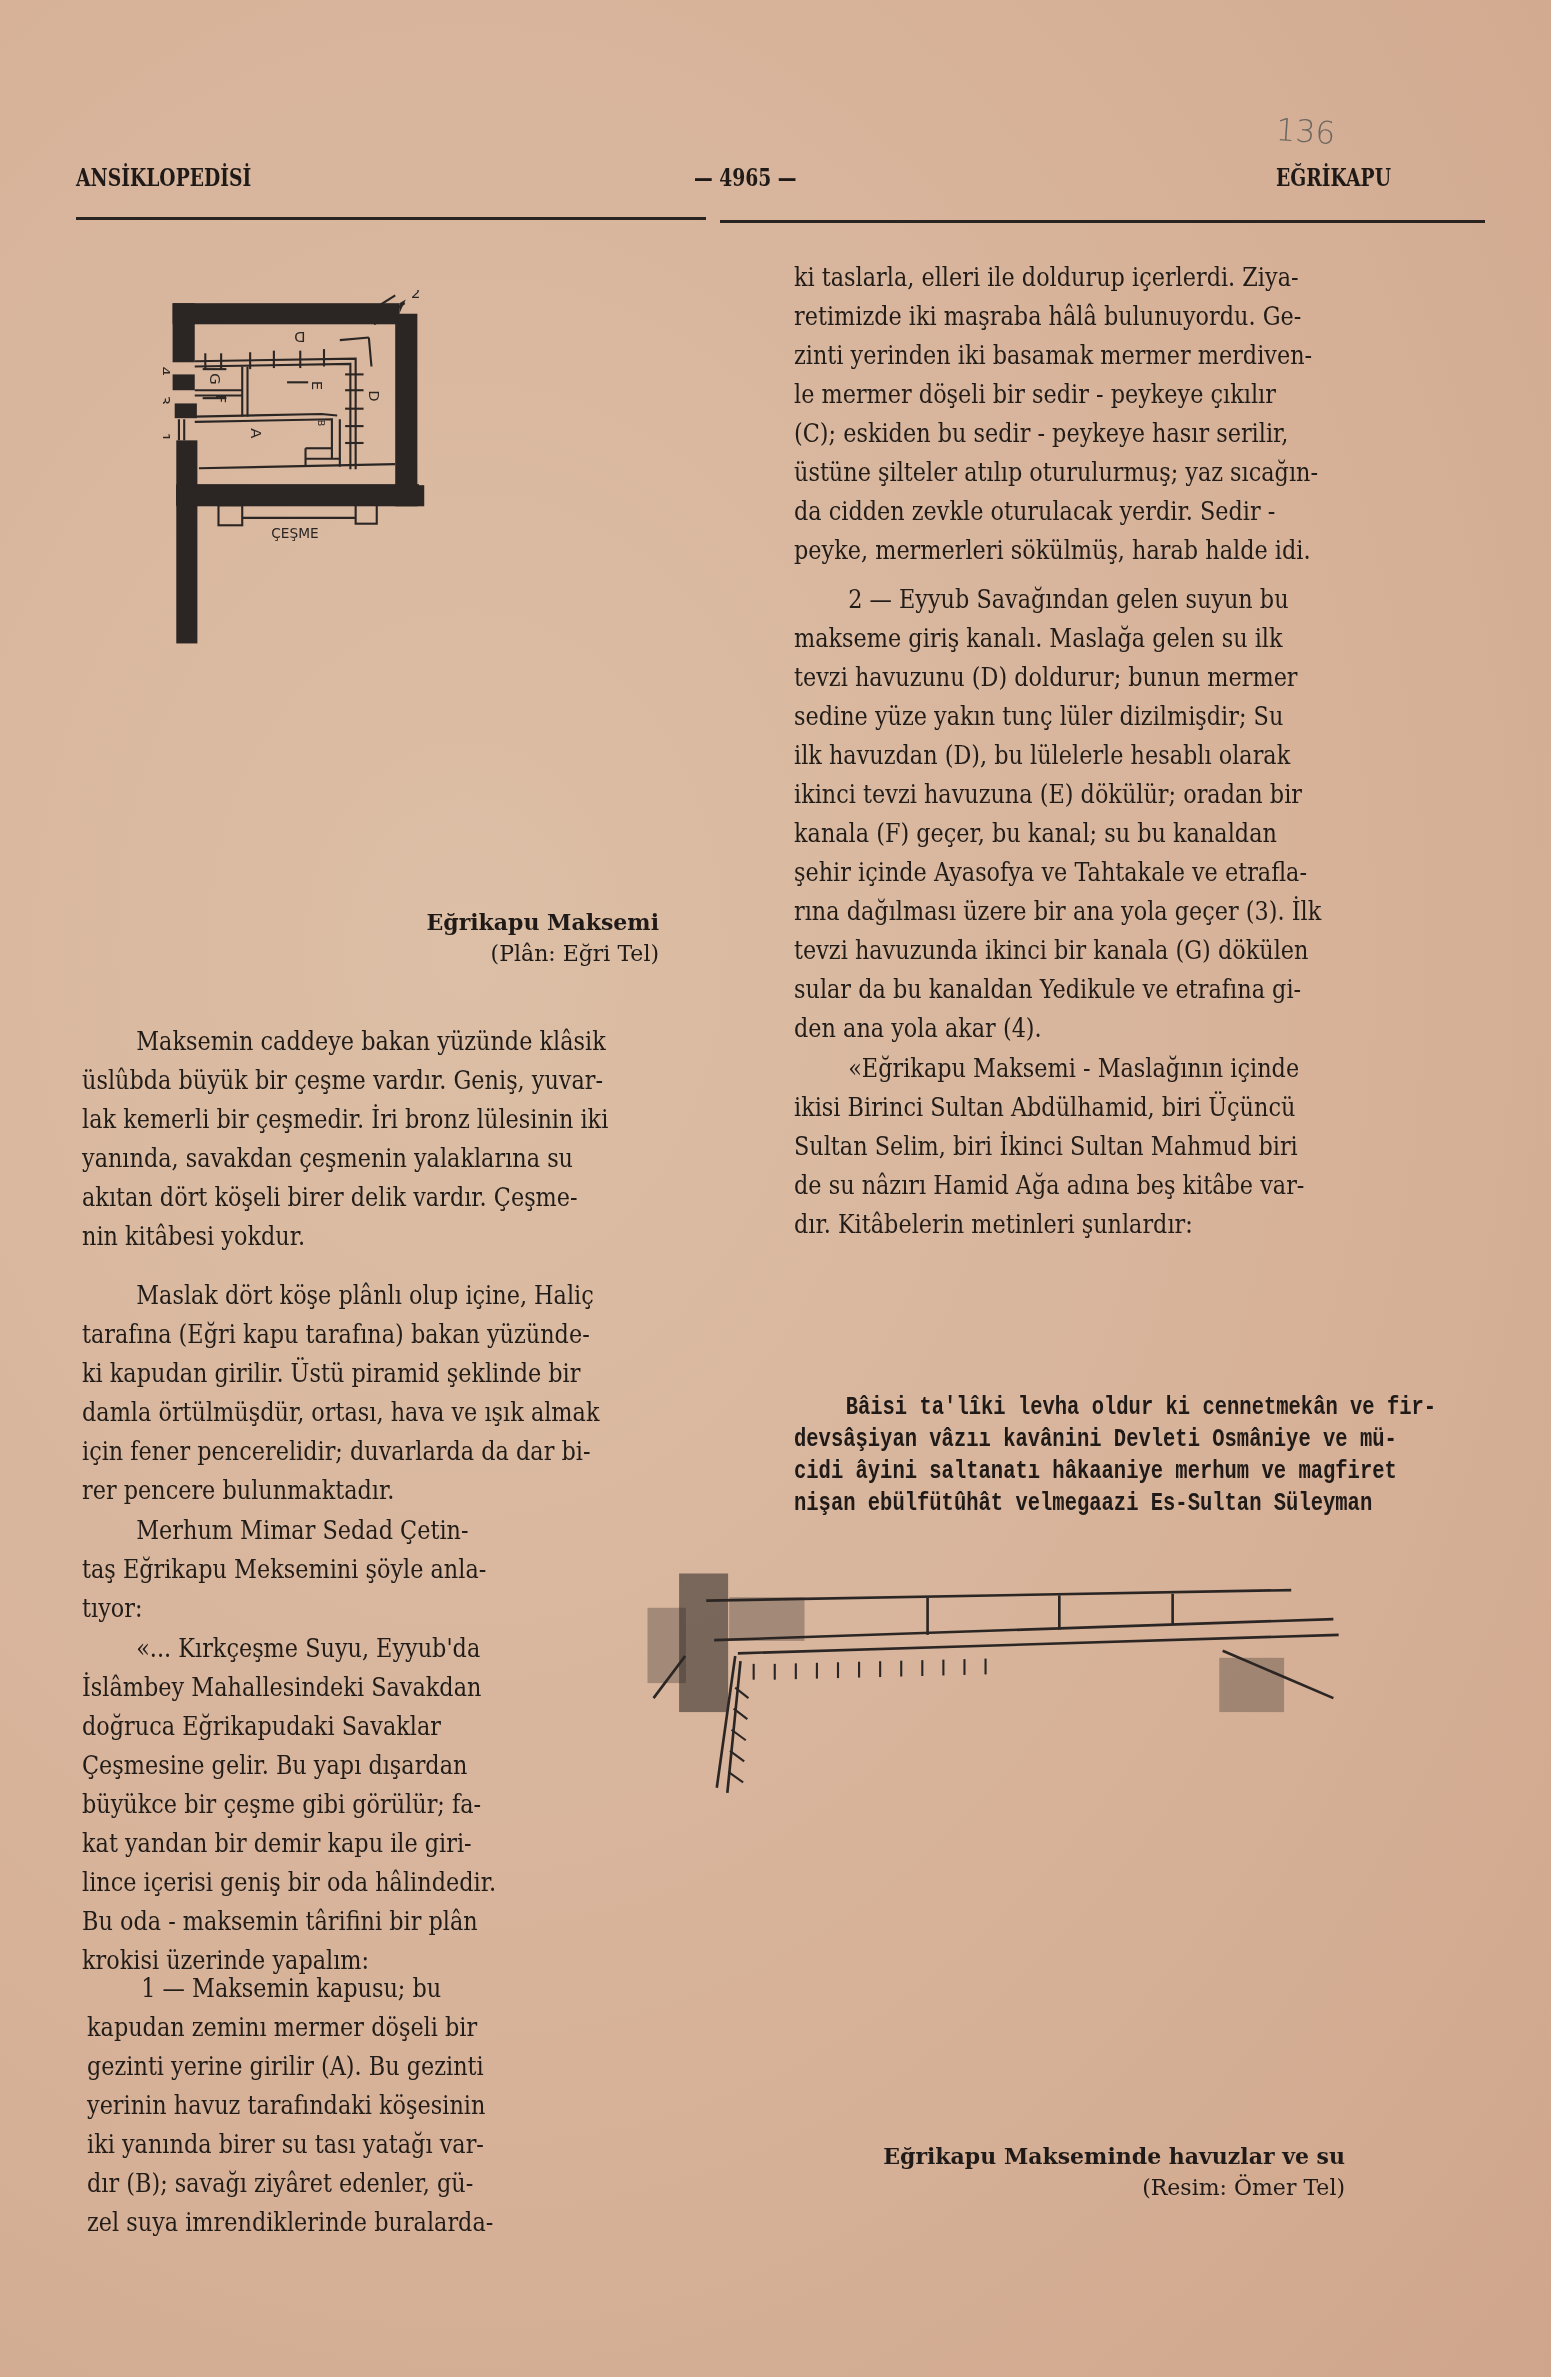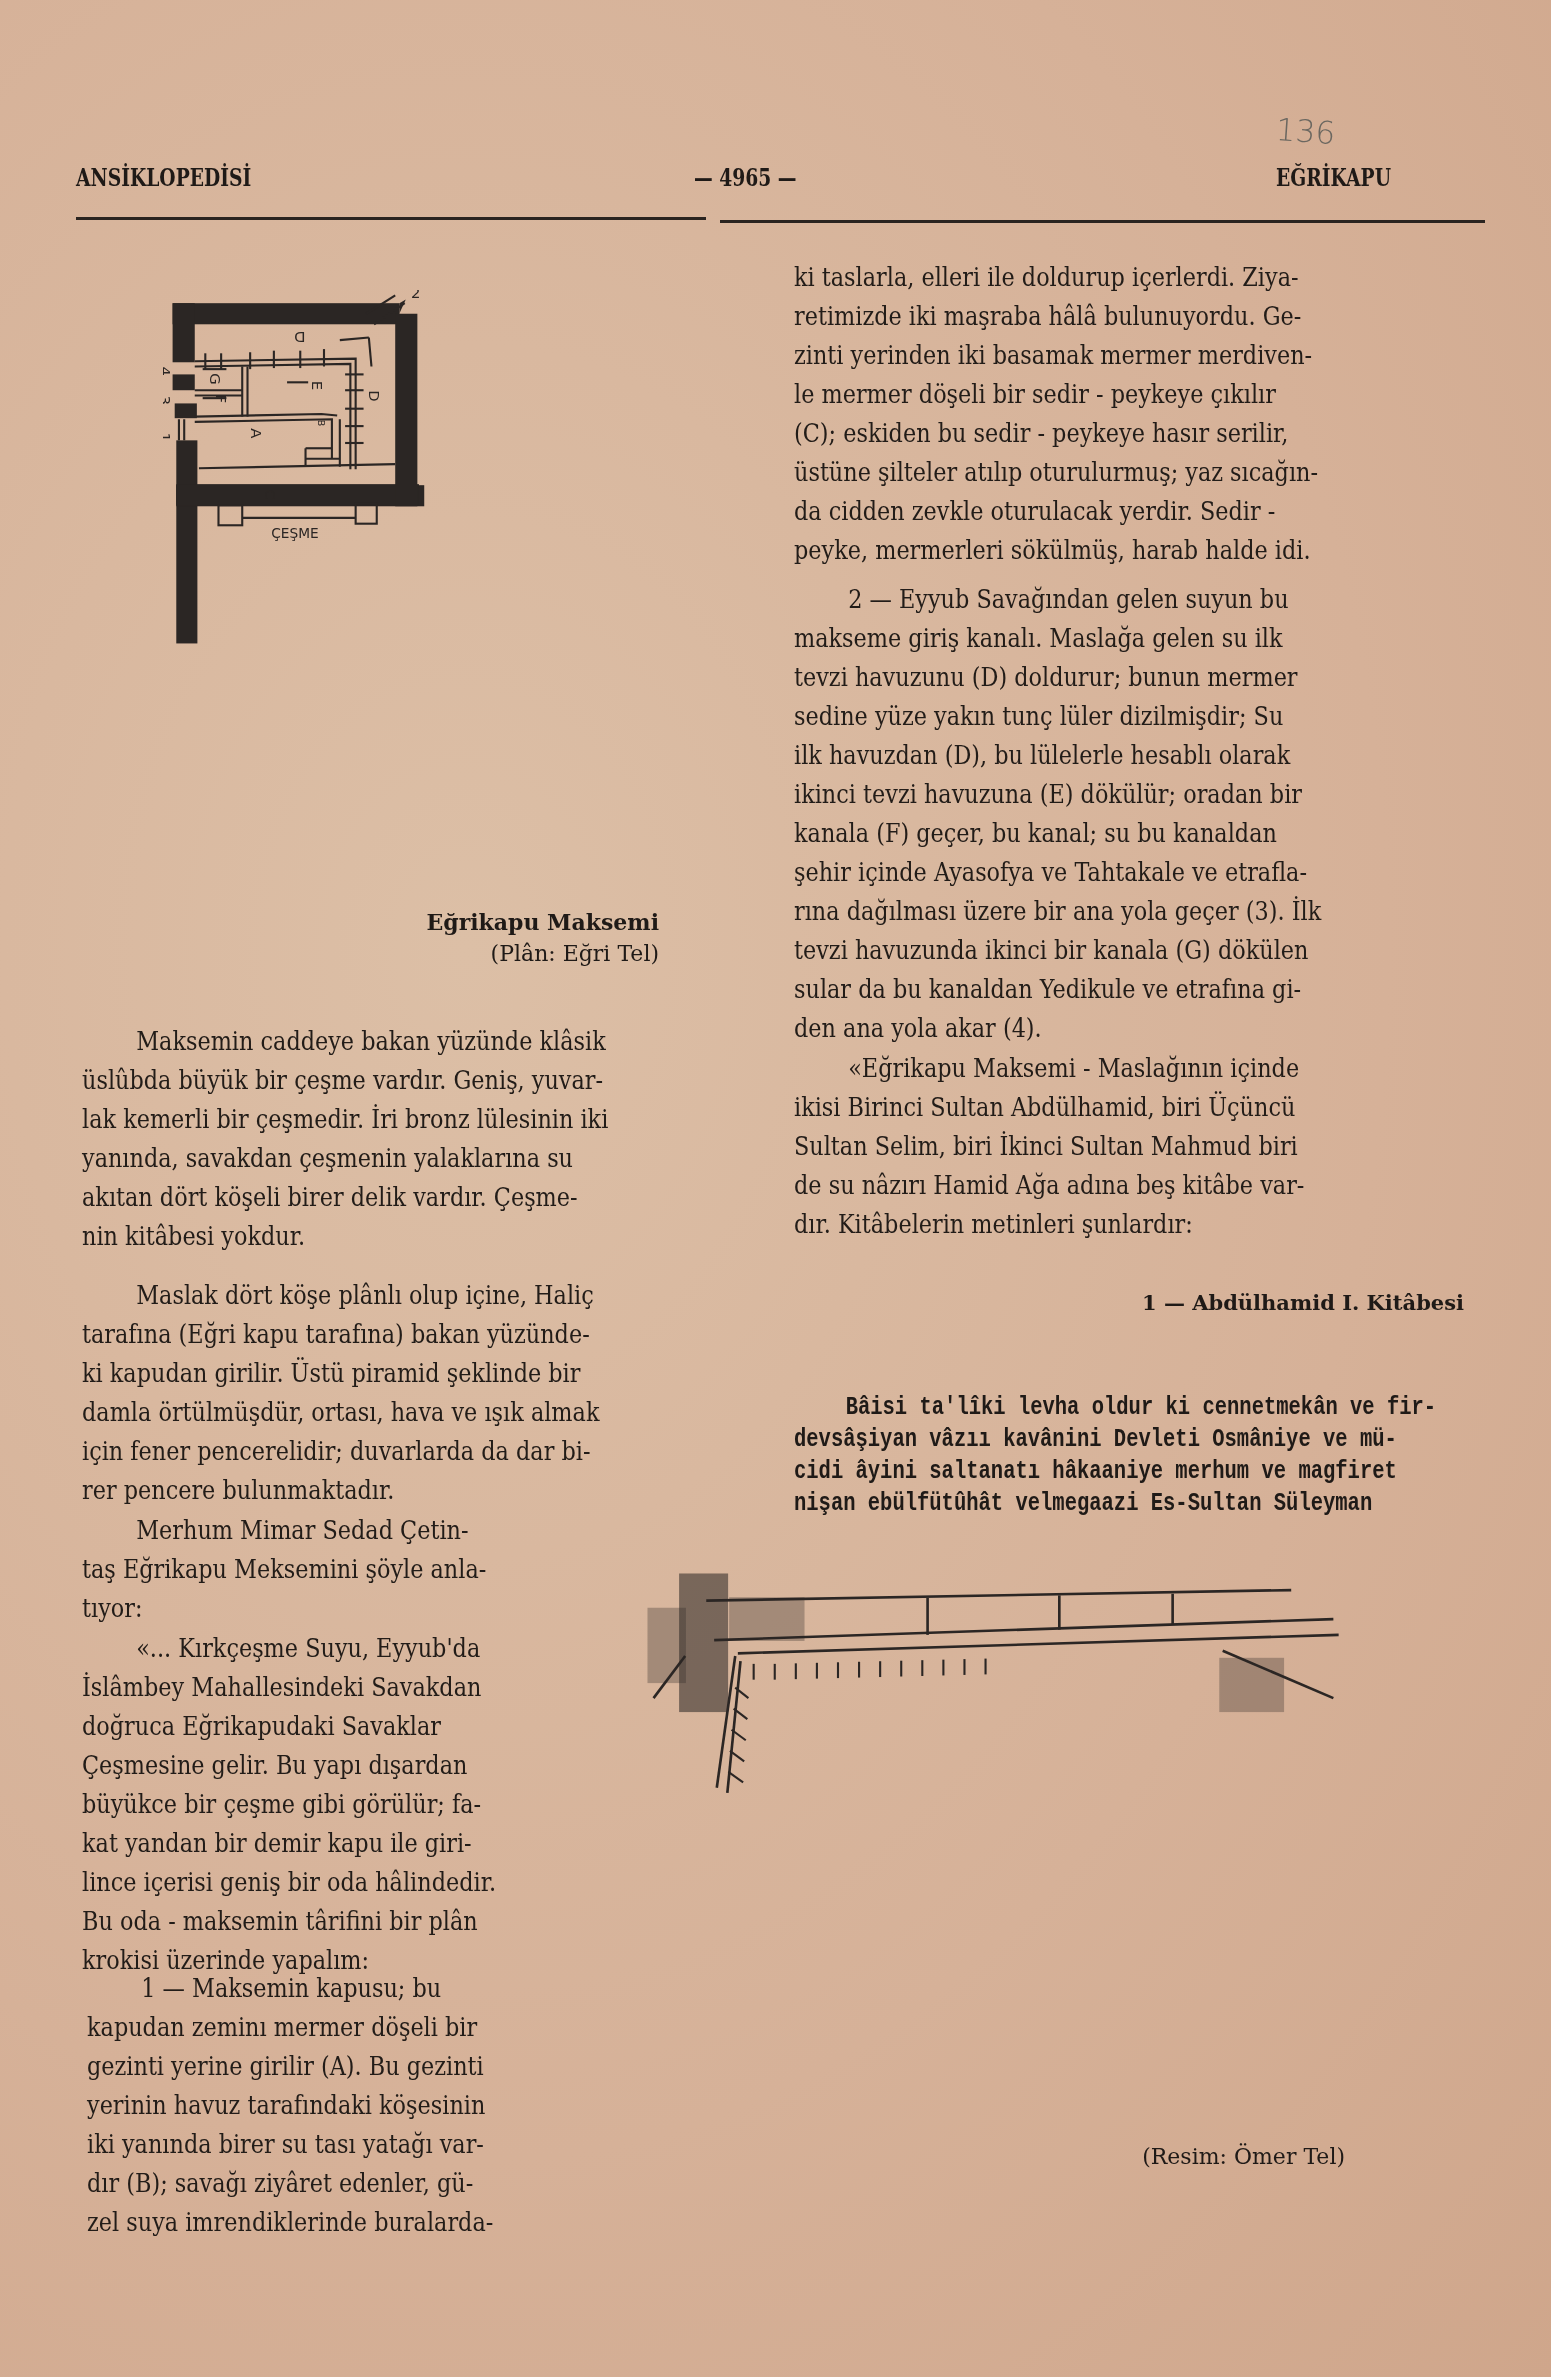--- a/index.html
+++ b/index.html
@@ -201,21 +201,20 @@
   </div>
 <div class="abs col-text" style="left:794px; width:670px; top:1049px;">
     <span class="line indent">«Eğrikapu Maksemi - Maslağının içinde</span>
     <span class="line">ikisi Birinci Sultan Abdülhamid, biri Üçüncü</span>
     <span class="line">Sultan Selim, biri İkinci Sultan Mahmud biri</span>
     <span class="line">de su nâzırı Hamid Ağa adına beş kitâbe var-</span>
     <span class="line">dır. Kitâbelerin metinleri şunlardır:</span>
   </div>
 
 <div class="abs caption" style="left:794px; top:1287px; width:670px;">
-  <div class="b" style="font-size:21px;">1 — Abdülhamid I. Kitâbesi</div>
 </div>
 <div class="abs kit" style="left:794px; width:670px; top:1392px;">
     <span class="line indent">Bâisi ta'lîki levha oldur ki cennetmekân ve fir-</span>
     <span class="line">devsâşiyan vâzıı kavânini Devleti Osmâniye ve mü-</span>
     <span class="line">cidi âyini saltanatı hâkaaniye merhum ve magfiret</span>
     <span class="line">nişan ebülfütûhât velmegaazi Es-Sultan Süleyman</span>
   </div>
 
 <svg id="photo" class="abs" viewBox="0 0 1630 1090">
   <g stroke="#2b2624" fill="none" stroke-width="5">
@@ -253,15 +252,16 @@
       <line x1="650" y1="215" x2="650" y2="245"></line>
     <line x1="175" y1="270" x2="200" y2="290"></line>
       <line x1="172" y1="310" x2="198" y2="330"></line>
     <line x1="168" y1="350" x2="195" y2="370"></line>
       <line x1="165" y1="390" x2="192" y2="410"></line>
     <line x1="162" y1="430" x2="190" y2="450"></line>
   </g>
 </svg>
 
 <div class="abs caption" style="left:791px; top:2141px; width:554px;">
+  <div class="b">Eğrikapu Makseminde havuzlar ve su</div>
   <div>(Resim: Ömer Tel)</div>
 </div>
 
 
 </body></html>

